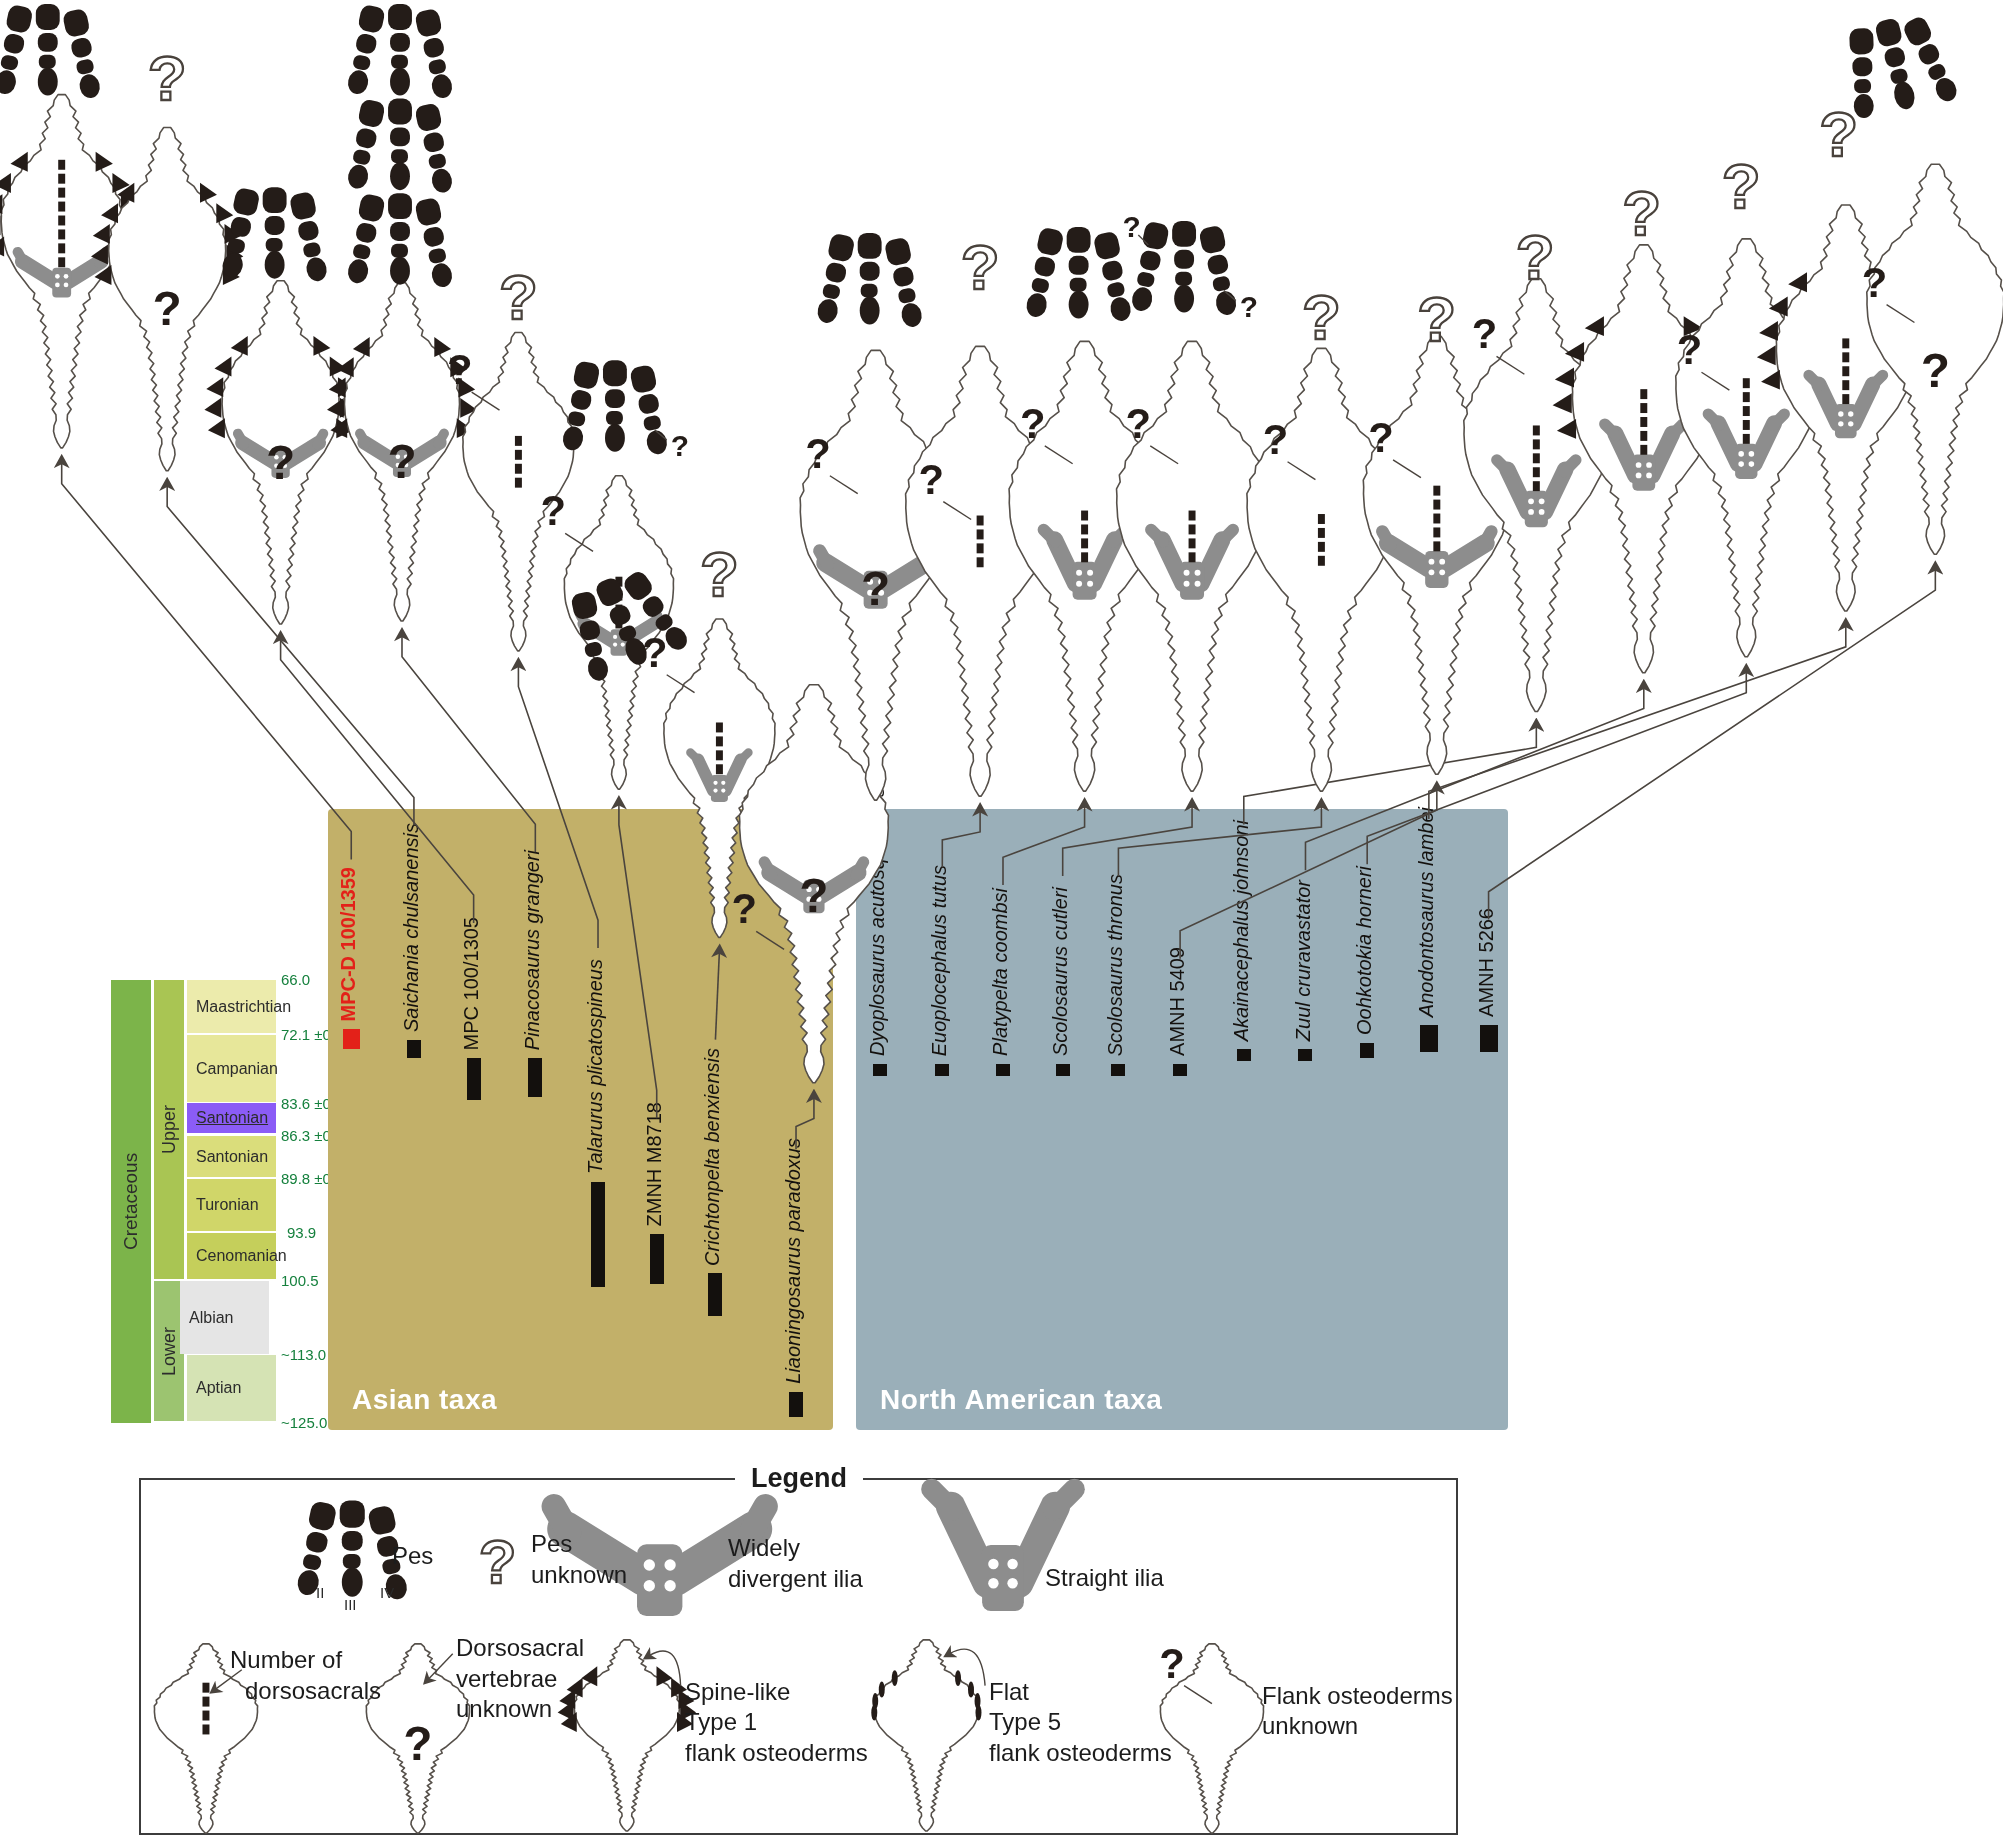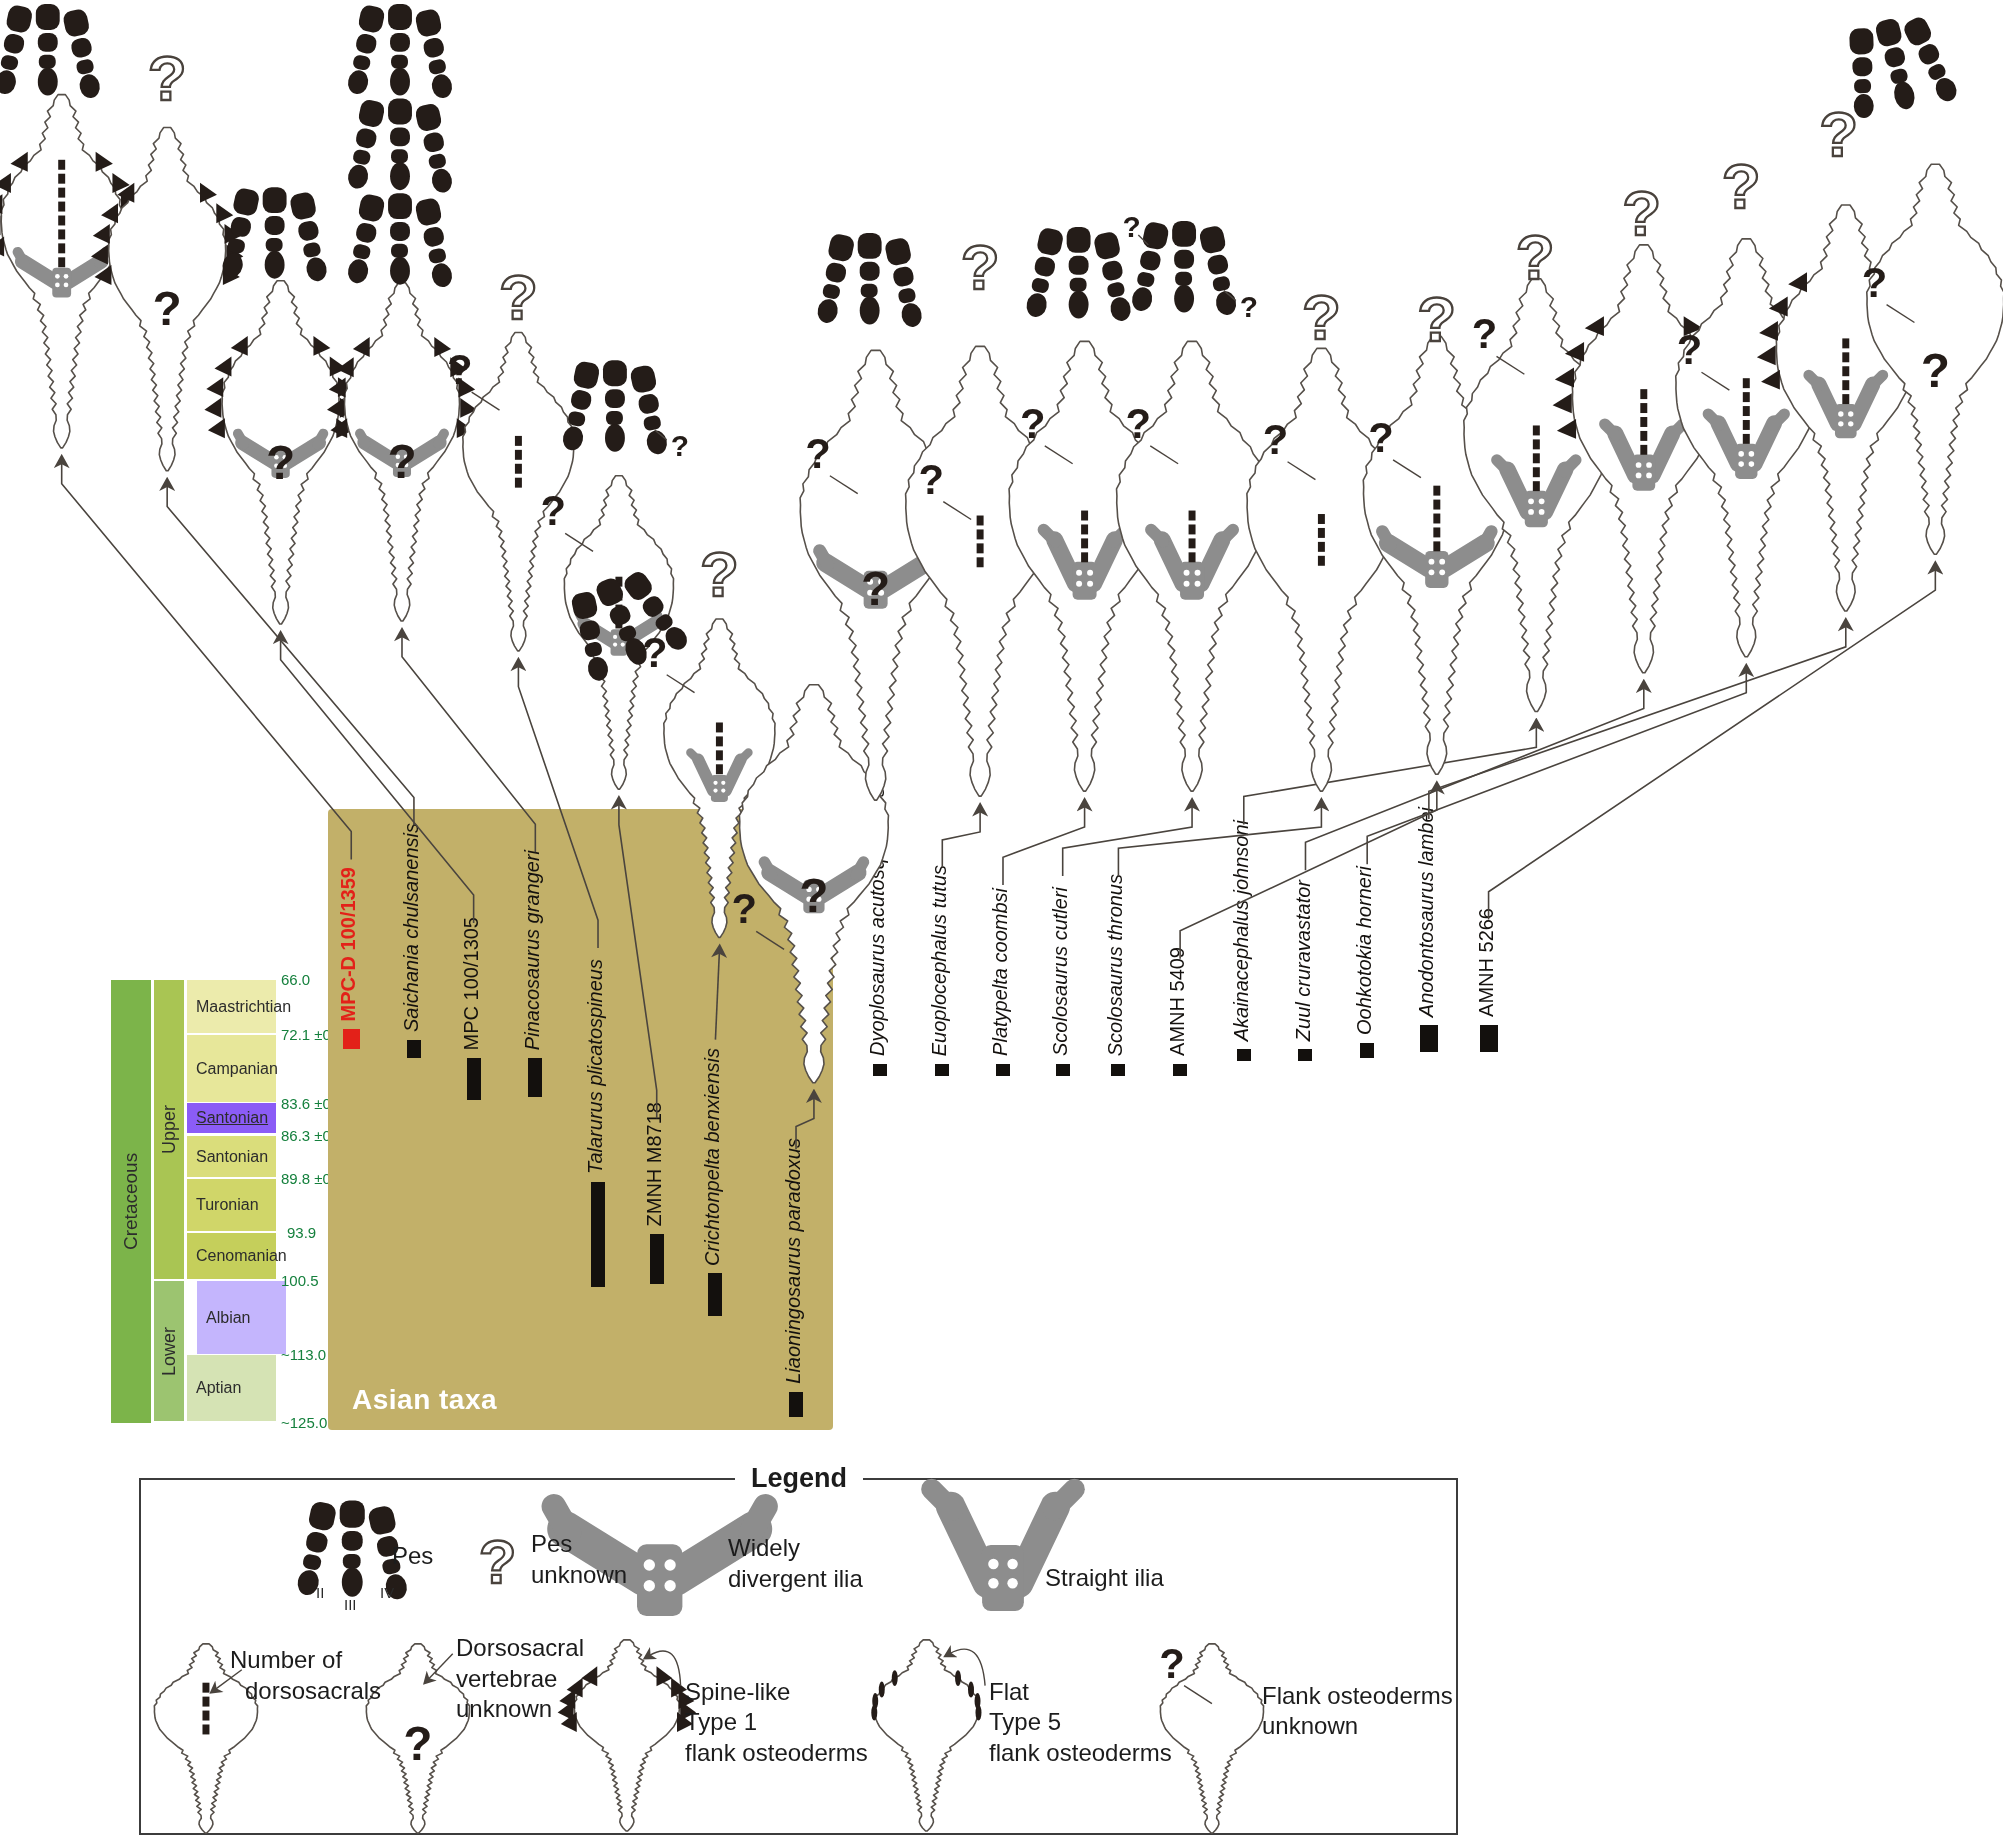--- a/index.html
+++ b/index.html
@@ -29,34 +29,37 @@
   <div id="timescale">
       <div class="ts-cell ts-vert" style="left: 111px; top: 980px; width: 40px; height: 443px; background: rgb(124, 180, 74); font-size: 19px;">Cretaceous</div>
       <div class="ts-cell ts-vert" style="left: 154px; top: 980px; width: 30px; height: 299px; background: rgb(169, 197, 83);">Upper</div>
       <div class="ts-cell ts-vert" style="left: 154px; top: 1281px; width: 30px; height: 140px; background: rgb(156, 196, 112);">Lower</div>
       <div class="ts-cell ts-stage" style="left: 187px; top: 980px; width: 89px; height: 53px; background: rgb(236, 235, 172);">Maastrichtian</div>
       <div class="ts-cell ts-stage" style="left: 187px; top: 1035px; width: 89px; height: 67px; background: rgb(231, 231, 154);">Campanian</div>
       <div class="ts-cell ts-stage" style="left: 187px; top: 1103px; width: 89px; height: 30px; background: #8b5cf6; text-decoration: underline;">Santonian</div>
       <div class="ts-cell ts-stage" style="left: 187px; top: 1136px; width: 89px; height: 41px; background: rgb(218, 221, 123);">Santonian</div>
       <div class="ts-cell ts-stage" style="left: 187px; top: 1179px; width: 89px; height: 52px; background: rgb(208, 214, 105);">Turonian</div>
       <div class="ts-cell ts-stage" style="left: 187px; top: 1233px; width: 89px; height: 46px; background: rgb(197, 207, 91);">Cenomanian</div>
-      <div class="ts-cell ts-stage" style="left: 197px; top: 1281px; width: 89px; height: 73px; background: #c4b5fd;">Albian</div>
+      <div class="ts-cell ts-stage" style="left: 180px; top: 1281px; width: 89px; height: 73px; background: #e5e5e5;">Albian</div>
       <div class="ts-cell ts-stage" style="left: 187px; top: 1355px; width: 89px; height: 66px; background: rgb(213, 227, 180);">Aptian</div>
       <div class="ts-bound" style="left: 281px; top: 971px;">66.0</div>
       <div class="ts-bound" style="left: 281px; top: 1026px;">72.1 ±0.2</div>
       <div class="ts-bound" style="left: 281px; top: 1095px;">83.6 ±0.2</div>
       <div class="ts-bound" style="left: 281px; top: 1127px;">86.3 ±0.5</div>
       <div class="ts-bound" style="left: 281px; top: 1170px;">89.8 ±0.3</div>
       <div class="ts-bound" style="left: 287px; top: 1224px;">93.9</div>
       <div class="ts-bound" style="left: 281px; top: 1272px;">100.5</div>
       <div class="ts-bound" style="left: 281px; top: 1346px;">~113.0</div>
       <div class="ts-bound" style="left: 281px; top: 1414px;">~125.0</div>
     </div>
   <div id="region-asia" class="region-box" style="left: 328px; top: 809px; width: 505px; height: 621px; background: rgb(194, 176, 105);">
     <span class="region-label">Asian taxa</span>
+  </div>
+  <div id="region-na" class="region-box" style="left: 856px; top: 809px; width: 652px; height: 621px; background: rgb(154, 175, 185);">
+    <span class="region-label">North American taxa</span>
   </div>
   <div id="bars">
       <div class="range-bar hl" style="left: 343px; top: 1029px; width: 17px; height: 20px;"></div>
       <div class="range-bar" style="left: 407px; top: 1040px; width: 14px; height: 18px;"></div>
       <div class="range-bar" style="left: 467px; top: 1058px; width: 14px; height: 42px;"></div>
       <div class="range-bar" style="left: 528px; top: 1058px; width: 14px; height: 39px;"></div>
       <div class="range-bar" style="left: 591px; top: 1182px; width: 14px; height: 105px;"></div>
       <div class="range-bar" style="left: 650px; top: 1234px; width: 14px; height: 50px;"></div>
       <div class="range-bar" style="left: 708px; top: 1273px; width: 14px; height: 43px;"></div>
       <div class="range-bar" style="left: 789px; top: 1392px; width: 14px; height: 25px;"></div>

